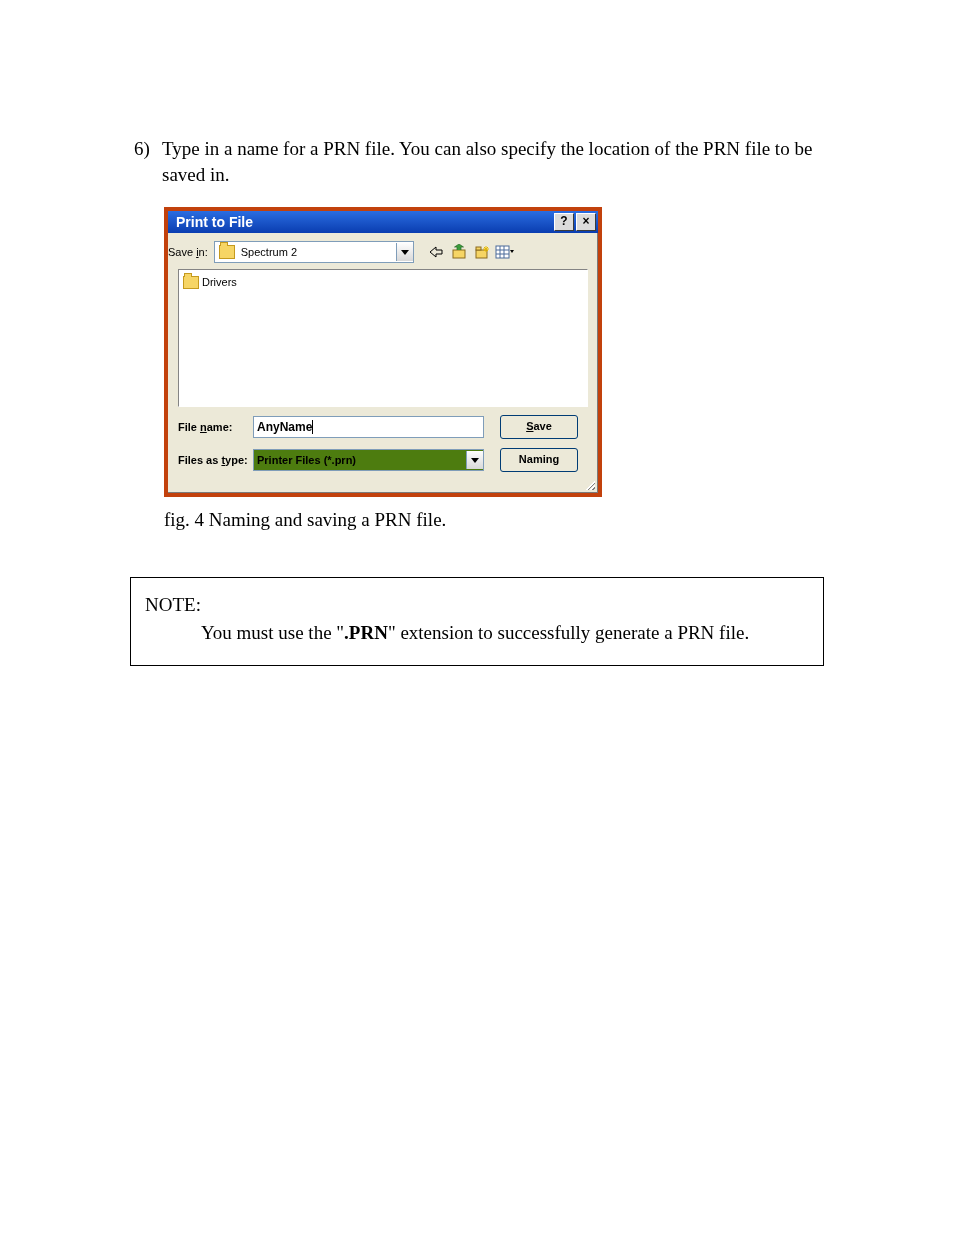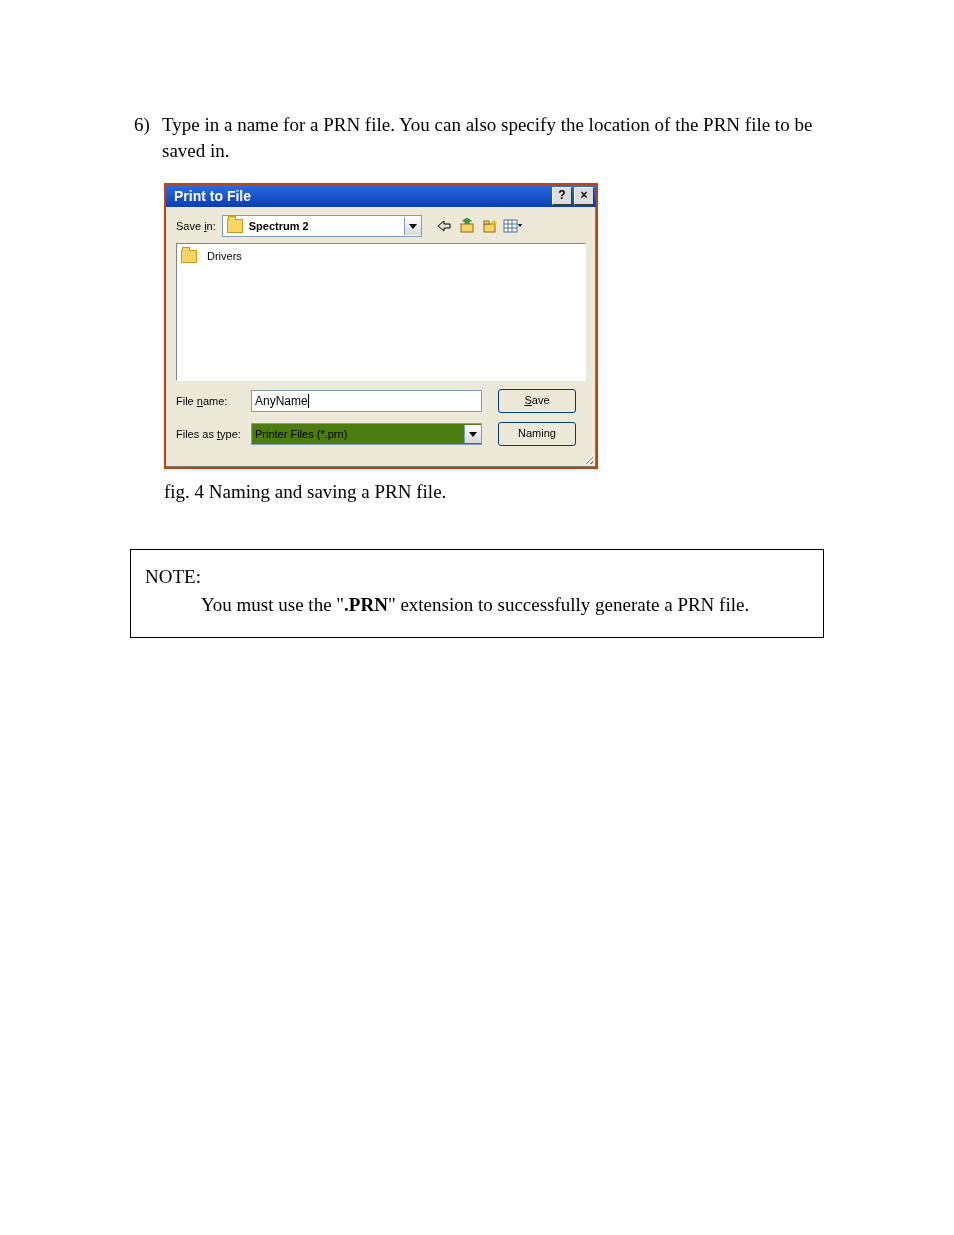--- a/index.html
+++ b/index.html
@@ -1,47 +1,47 @@
 <!DOCTYPE html>
 <html><head>
 <meta charset="utf-8">
 <style>
   html,body{margin:0;padding:0;background:#fff;color:#000;}
   body{font-family:"Times New Roman",Times,serif;font-size:19px;line-height:1.35;width:954px;}
   .page{padding:112px 130px 0 130px;}
   .step{margin:0 0 18px 32px;}
   .step .num{float:left;margin-left:-28px;}
-  .step .body{display:block;overflow:hidden;}
+  .step .body{display:block;overflow:hidden;margin-top:24px;}
   .caption{margin:10px 0 0 34px;font-family:Liberation Serif, serif;}
 
   
-  .win{position:relative;border:2px solid #c2410c;background:#ece9d8;margin:20px 0 0 34px;width:430px;box-shadow:inset -1px -1px 0 #7a7a7a;}
+  .win{position:relative;border:4px solid #c2410c;background:#ece9d8;margin:20px 0 0 34px;width:430px;box-shadow:inset -1px -1px 0 #7a7a7a;}
   .titlebar{background:linear-gradient(to bottom,#2a6de1 0%,#0a3db0 100%);color:#fff;font-family:Tahoma,Arial,sans-serif;font-weight:bold;font-size:14px;height:22px;line-height:22px;padding:0 2px 0 8px;display:flex;justify-content:space-between;align-items:center;}
   .titlebtns{display:flex;gap:2px;}
   .tbtn{width:18px;height:16px;background:#dcdcdc;border:1px solid #fff;border-right-color:#3a3a3a;border-bottom-color:#3a3a3a;color:#000;font-family:Arial,sans-serif;font-size:12px;font-weight:bold;text-align:center;line-height:14px;cursor:pointer;}
   .tbtn.close{font-family:Arial,sans-serif;}
-  .toolbar{display:flex;align-items:center;padding:8px 10px 6px 10px;font-family:Tahoma,Arial,sans-serif;font-size:11px;color:#000;}
+  .toolbar{display:flex;align-items:center;padding:8px 10px 6px 0;font-family:Tahoma,Arial,sans-serif;font-size:11px;color:#000;}
   .savein-label .ul{text-decoration:underline;}
-  .loc-combo{display:flex;align-items:center;border:1px solid #7f9db9;background:#fff;height:20px;width:198px;margin:0 6px 0 6px;font-weight:bold;}
+  .loc-combo{display:flex;align-items:center;border:1px solid #7f9db9;background:#fff;height:20px;width:198px;margin:0 6px 0 6px;}
   .folder-ico{width:14px;height:12px;margin:0 4px 0 4px;background:#f6d565;border:1px solid #c59a1d;position:relative;flex:0 0 auto;}
   .folder-ico::before{content:"";position:absolute;top:-4px;left:0;width:6px;height:3px;background:#f6d565;border:1px solid #c59a1d;border-bottom:none;}
   .loc-text{flex:1;padding-left:2px;}
   .loc-arrow{width:16px;height:18px;border-left:1px solid #7f9db9;background:linear-gradient(#fefefe,#d8d8d8);display:flex;align-items:center;justify-content:center;}
   .tri-down{width:0;height:0;border-left:4px solid transparent;border-right:4px solid transparent;border-top:5px solid #000;}
   .tb-icons{display:flex;gap:3px;margin-left:6px;}
   .ic{width:20px;height:20px;display:flex;align-items:center;justify-content:center;border-radius:2px;}
   .ic svg{display:block;}
   .filelist{border:1px solid #848484;border-right-color:#fff;border-bottom-color:#fff;background:#fff;margin:0 10px;height:128px;padding:4px 4px;font-family:Tahoma,Arial,sans-serif;font-size:11px;}
-  .fl-row{display:flex;align-items:center;height:16px;gap:10px;margin-bottom:1px;}
+  .fl-row{display:flex;align-items:center;height:16px;gap:3px;margin-bottom:1px;}
   .folder-sm{width:14px;height:11px;background:#f6d565;border:1px solid #c59a1d;position:relative;flex:0 0 auto;}
   .folder-sm::before{content:"";position:absolute;top:-4px;left:0;width:6px;height:3px;background:#f6d565;border:1px solid #c59a1d;border-bottom:none;}
   .doc-sm{width:14px;height:14px;background:#fff;border:1px solid #5b5b5b;flex:0 0 auto;position:relative;}
   .doc-sm::after{content:"";position:absolute;left:2px;top:3px;right:2px;height:1px;background:#5b5b5b;box-shadow:0 3px 0 #5b5b5b,0 6px 0 #5b5b5b;}
   .bar-prn{position:absolute;left:2px;top:2px;width:3px;height:10px;background:#e33;}
-  .bottom{padding:8px 20px 12px 10px;font-family:Tahoma,Arial,sans-serif;font-size:11px;position:relative;}
+  .bottom{padding:8px 20px 12px 10px;font-family:Tahoma,Arial,sans-serif;font-size:11px;position:relative;font-weight:bold;}
   .frow{display:flex;align-items:center;margin-bottom:9px;}
   .flabel{width:75px;}
   .flabel .ul{text-decoration:underline;}
   .txtin{flex:1;max-width:230px;height:20px;border:1px solid #7f9db9;background:#fff;padding:0 3px;font-family:Tahoma,Arial,sans-serif;font-size:12px;line-height:20px;}
   .txtin .caret{border-right:1px solid #000;padding-right:0px;}
   .sel{flex:1;max-width:230px;height:20px;border:1px solid #7f9db9;background:#4d7c0f;display:flex;align-items:center;}
   .sel .seltxt{flex:1;padding:0 3px;}
   .sel .selbtn{width:16px;height:18px;border-left:1px solid #7f9db9;background:linear-gradient(#fefefe,#d8d8d8);display:flex;align-items:center;justify-content:center;}
   .wbtn{width:76px;height:22px;margin-left:16px;background:#ece9d8;border:1px solid #003c74;border-radius:3px;font-family:Tahoma,Arial,sans-serif;font-size:11px;cursor:pointer;line-height:20px;text-align:center;}
   .wbtn .ul{text-decoration:underline;}

